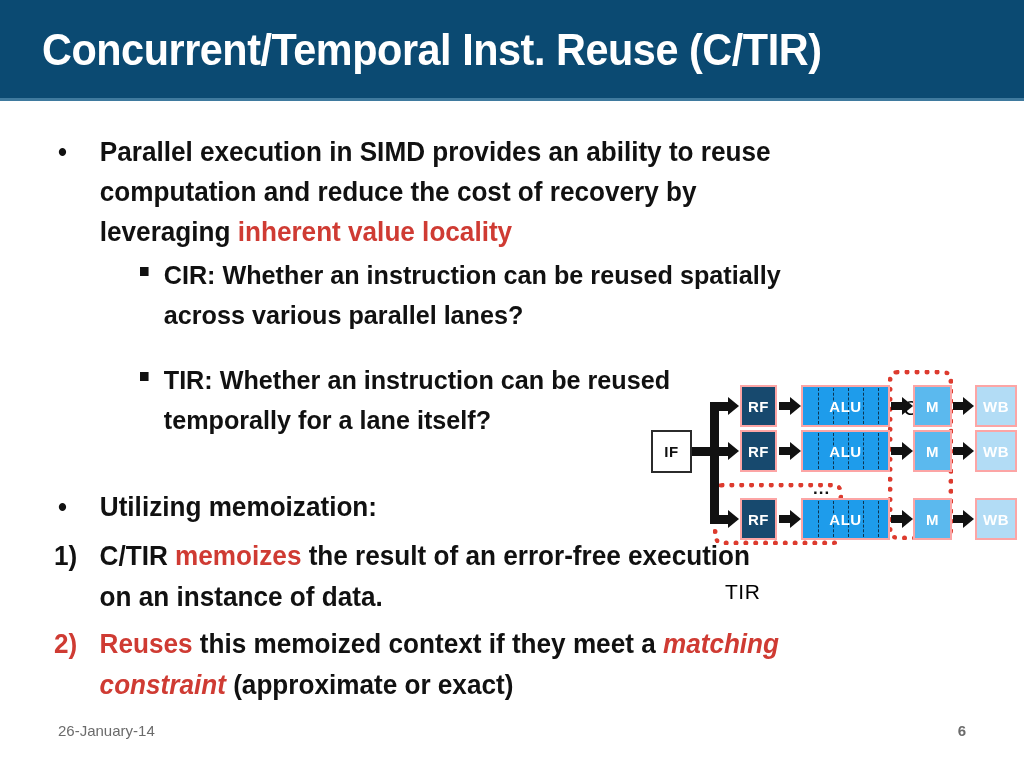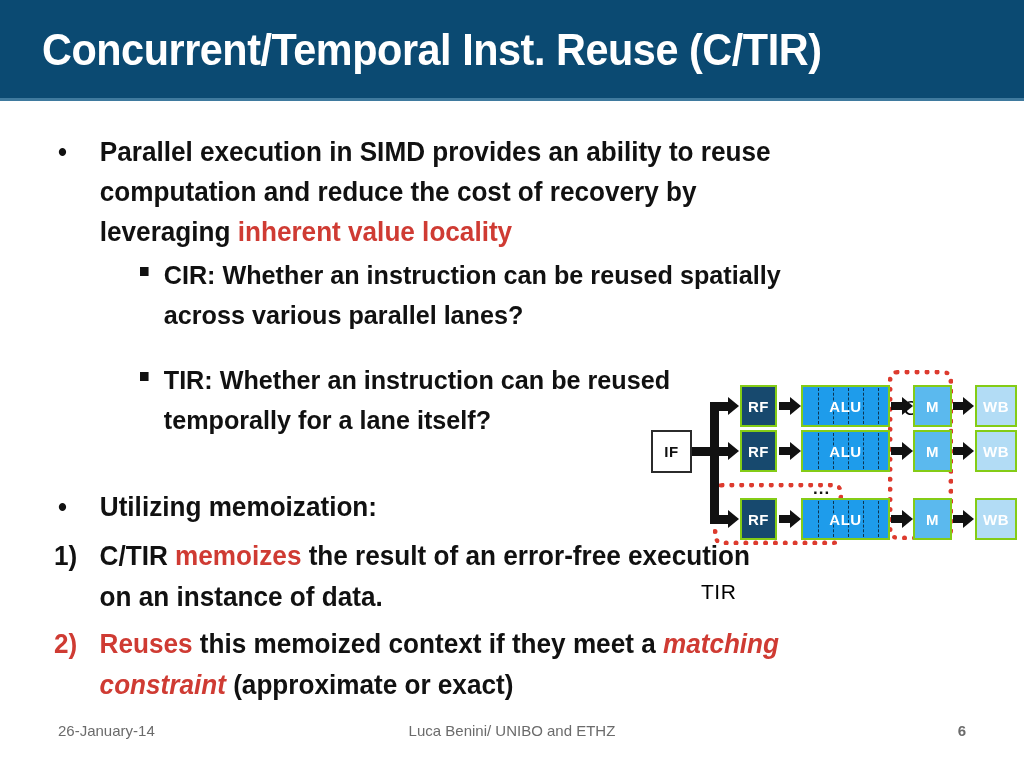--- a/index.html
+++ b/index.html
@@ -116,21 +116,21 @@
   #pipeline {
     position: absolute;
     left: 645px;
     top: 352px;
     width: 375px;
     height: 200px;
   }
   .pbox {
     position: absolute;
     box-sizing: border-box;
-    border: 2px solid #84cc16;
+    border: 2px solid #fca5a5;
     color: #ffffff;
     font-size: 15px;
     font-weight: bold;
     text-align: center;
     letter-spacing: 0.5px;
     display: flex;
     align-items: center;
     justify-content: center;
   }
   .box-if {
@@ -276,21 +276,21 @@
   </div>
 
 </div>
 
 <div id="pipeline">
 
   <div class="dotbox" style="left:243px; top:18px; width:65px; height:170px;"></div>
   <div class="dotlabel" style="left:258px; top:-4px;">CIR</div>
 
   <div class="dotbox" style="left:68px; top:131px; width:130px; height:62px;"></div>
-  <div class="dotlabel" style="left:56px; top:180px;">TIR</div>
+  <div class="dotlabel" style="left:80px; top:180px;">TIR</div>
 
   <div class="pbox box-if" style="left:6px; top:78px; width:41px; height:43px;">IF</div>
 
   <div class="trunk-h" style="left:47px; top:95px; width:25px;"></div>
   <div class="trunk-v" style="left:65px; top:50px; height:122px;"></div>
   <div class="trunk-h" style="left:65px; top:50px; width:18px;"></div>
   <div class="trunk-h" style="left:65px; top:95px; width:18px;"></div>
   <div class="trunk-h" style="left:65px; top:163px; width:18px;"></div>
   <div class="arrow" style="left:83px; top:54px;">
       <span class="head" style="left:0;"></span>
@@ -373,15 +373,14 @@
   <div class="arrow" style="left:308px; top:167px;">
       <span class="shaft" style="width:12px;"></span>
       <span class="head" style="left:10px;"></span>
     </div>
   <div class="pbox box-wb" style="left:330px; top:146px; width:42px; height:42px;">WB</div>
 
 </div>
 
 <div id="footer">
   <span id="footer-date">26-January-14</span>
-  <span id="footer-center">Luca Benini/ UNIBO and ETHZ</span>
   <span id="footer-page">6</span>
 </div>
 
 </body></html>

